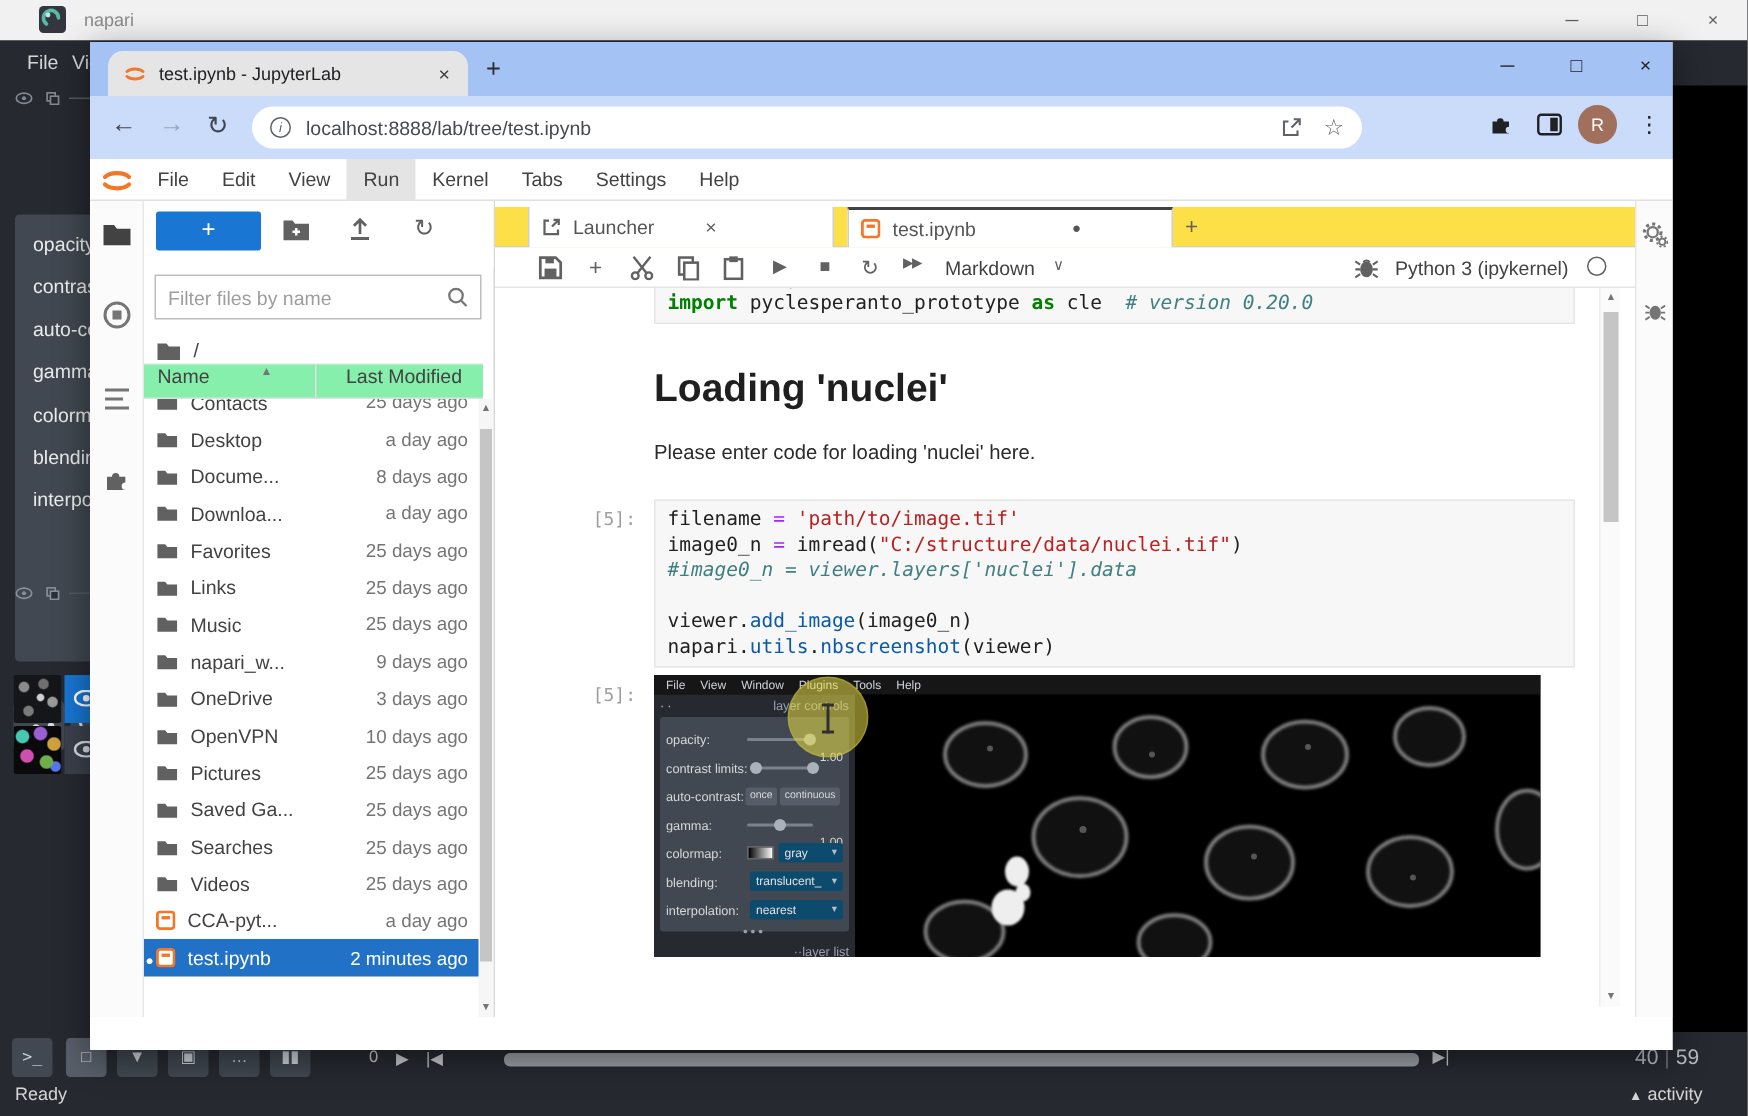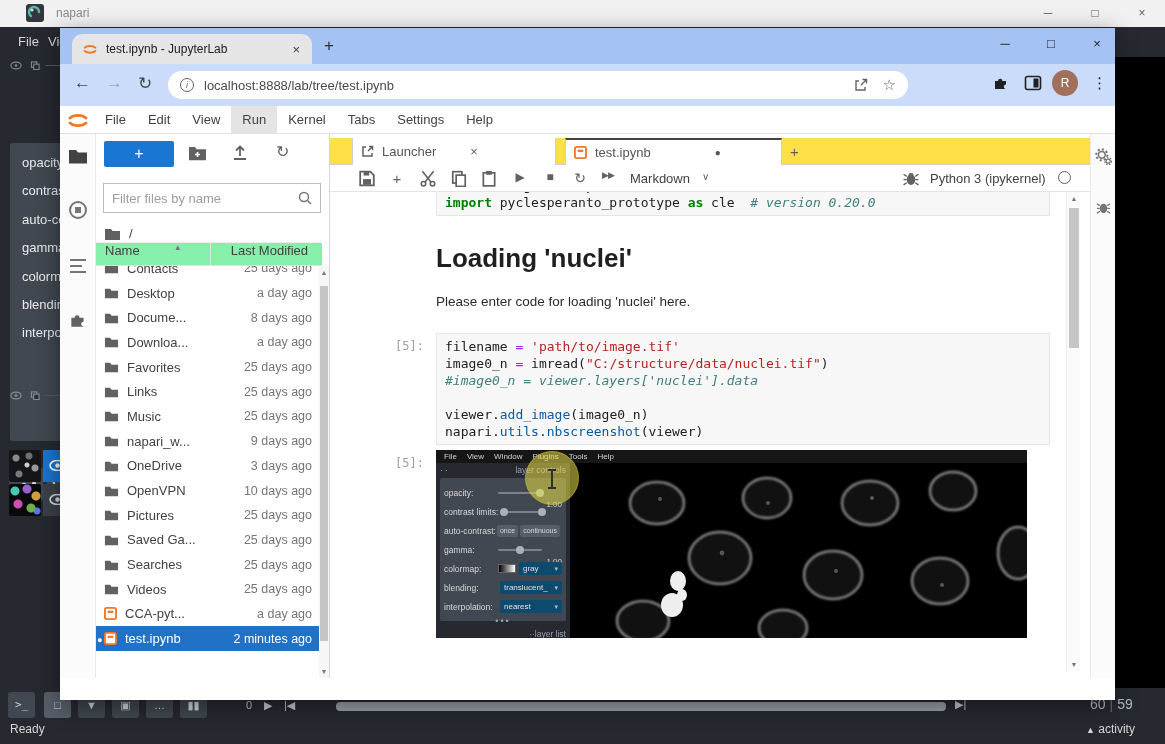--- a/index.html
+++ b/index.html
@@ -272,21 +272,21 @@
     <div class="np-bbtn" style="left:44px;background:#585f6a">□</div>
     <div class="np-bbtn" style="left:78px">▼</div>
     <div class="np-bbtn" style="left:112px">▣</div>
     <div class="np-bbtn" style="left:146px">…</div>
     <div class="np-bbtn" style="left:180px">▮▮</div>
     <span class="np-frame-txt" style="left:246px">0</span>
     <span class="np-frame-txt" style="left:264px">▶</span>
     <span class="np-frame-txt" style="left:284px">|◀</span>
     <div class="np-track"></div>
     <span class="np-frame-txt" style="left:955px;top:8px">▶|</span>
-    <div class="np-counter"><span>60</span><span class="sep">|</span><span>59</span></div>
+    <div class="np-counter"><span>40</span><span class="sep">|</span><span>59</span></div>
     <div class="np-ready">Ready</div>
     <div class="np-activity"><span style="font-size:9px">▲</span> <span>activity</span></div>
   </div>
 
   <div class="browser">
     <div class="tabstrip">
       <div class="btab">
         <svg width="16" height="16" viewBox="0 0 24 24">
           <path d="M4 15 a9.5 5.5 0 0 0 16 0" stroke="#F37726" stroke-width="3" fill="none" stroke-linecap="round"></path>
           <path d="M4 10 a9.5 5.5 0 0 1 16 0" stroke="#F37726" stroke-width="3" fill="none" stroke-linecap="round"></path>

